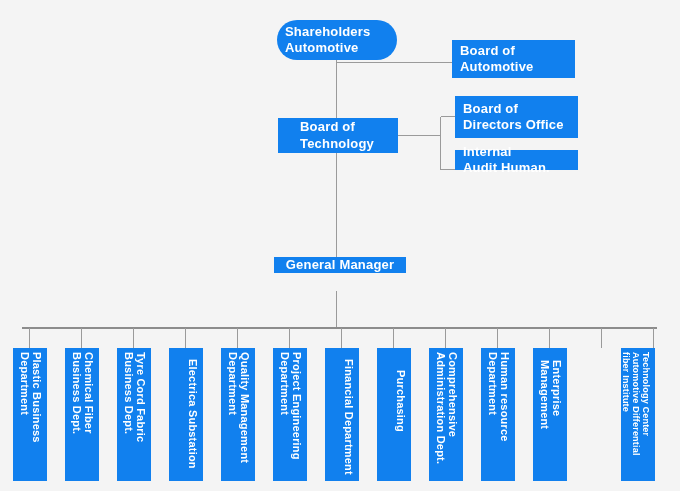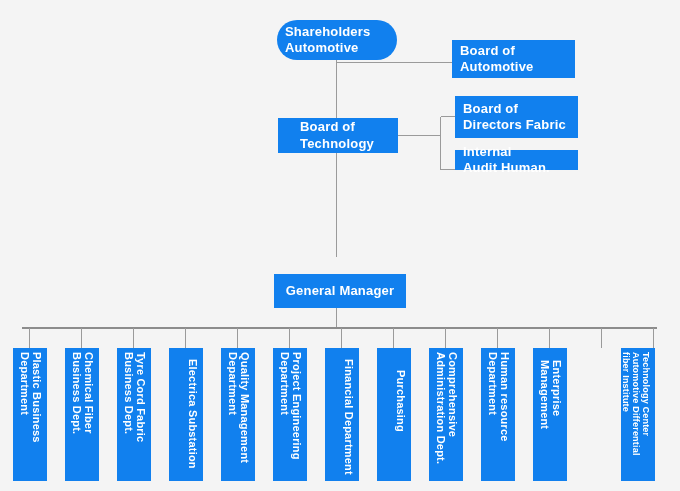--- a/index.html
+++ b/index.html
@@ -132,34 +132,34 @@
     <span class="line">Automotive</span>
   </div>
 
   <div class="node h" style="left:452px; top:40px; width:123px; height:38px;">
     <span class="line">Board of</span>
     <span class="line">Automotive</span>
   </div>
 
   <div class="node h" style="left:455px; top:96px; width:123px; height:42px;">
     <span class="line">Board of</span>
-    <span class="line">Directors Fabric</span>
+    <span class="line">Directors Office</span>
   </div>
 
   <div class="node h" style="left:278px; top:118px; width:120px; height:35px; padding-left:22px;">
     <span class="line">Board of</span>
     <span class="line">Technology</span>
   </div>
 
   <div class="node h" style="left:455px; top:150px; width:123px; height:20px;">
     <span class="line">Internal</span>
     <span class="line">Audit Human.</span>
   </div>
 
-  <div class="node h center" style="left:274px; top:274px; width:132px; height:34px;">
+  <div class="node h center" style="left:274px; top:257px; width:132px; height:16px;">
     <span class="line">General Manager</span>
   </div>
 
   <div class="node v" style="left:13px; top:348px; width:34px; height:133px;">
     <div class="vtext">
       <span class="line">Plastic Business</span>
       <span class="line">Department</span>
     </div>
   </div>
 

